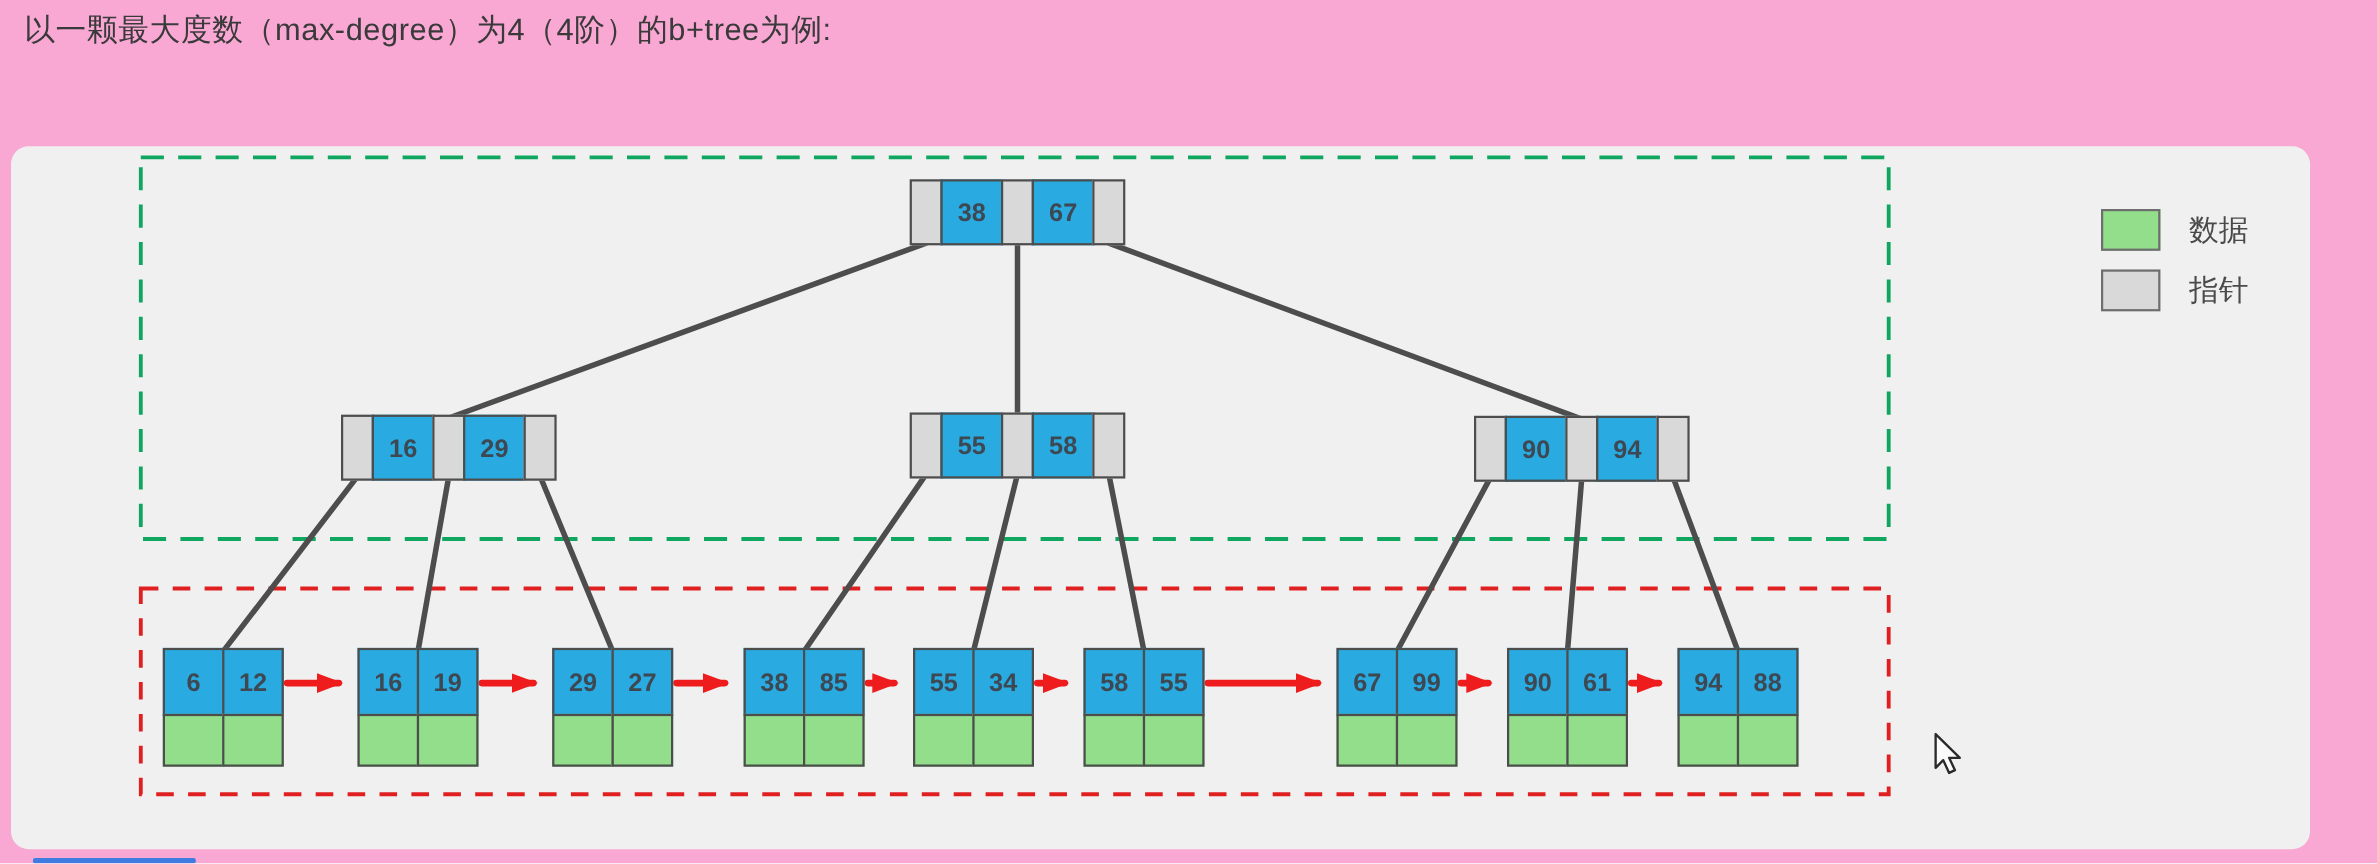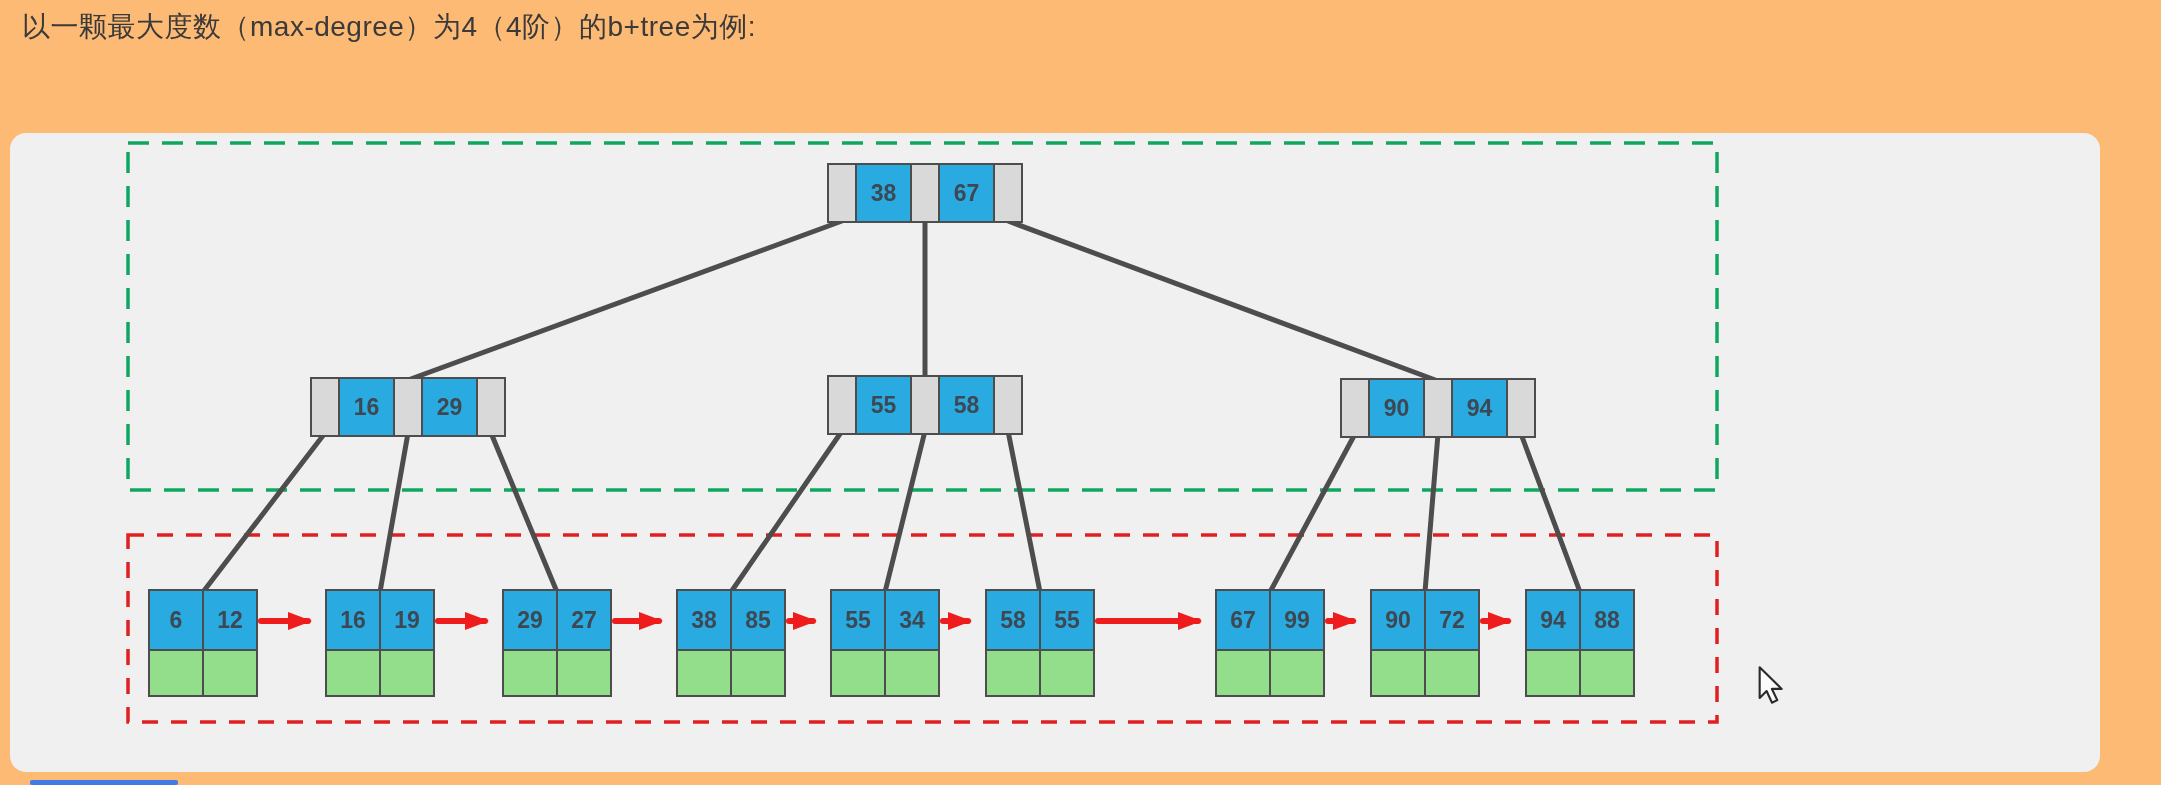--- a/index.html
+++ b/index.html
@@ -1,18 +1,18 @@
 <!DOCTYPE html>
 <html style="--key: #29abe2; --ptr: #d9d9d9; --data: #92de8b; --cell-border: #4d4d4d; --panel: #f0f0f0;"><head>
 <meta charset="utf-8">
 <style>
   html,body{margin:0;padding:0;background:#ffffff;}
   #stage{
     position:relative;width:2161px;height:785px;overflow:hidden;
-    font-family:"Liberation Sans","DejaVu Sans",sans-serif;background:#fdba74;
+    font-family:"Liberation Sans","DejaVu Sans",sans-serif;background:#f9a8d4;
   }
   #page-title{
     position:absolute;left:22px;top:8px;font-size:28px;color:#3a3a3a;letter-spacing:.5px;
   }
   #panel{
     position:absolute;left:10px;top:133px;width:2090px;height:639px;
     background:var(--panel,#f0f0f0);border-radius:16px;
   }
   #edges{position:absolute;left:0;top:0;z-index:1;}
   .node{position:absolute;display:flex;z-index:2;}
@@ -177,38 +177,48 @@
           <div class="cell key">99</div>
         </div>
         <div class="leaf-row">
           <div class="cell data"></div>
           <div class="cell data"></div>
         </div>
       </div>
       <div class="node leaf" style="left: 1370px; top: 589px;">
         <div class="leaf-row">
           <div class="cell key">90</div>
-          <div class="cell key">72</div>
+          <div class="cell key">61</div>
         </div>
         <div class="leaf-row">
           <div class="cell data"></div>
           <div class="cell data"></div>
         </div>
       </div>
       <div class="node leaf" style="left: 1525px; top: 589px;">
         <div class="leaf-row">
           <div class="cell key">94</div>
           <div class="cell key">88</div>
         </div>
         <div class="leaf-row">
           <div class="cell data"></div>
           <div class="cell data"></div>
         </div>
       </div>
     </div>
 
+  <div id="legend">
+    <div class="legend-row">
+      <div class="legend-swatch" style="background: rgb(146, 222, 139);"></div>
+      <div class="legend-label">数据</div>
+    </div>
+    <div class="legend-row">
+      <div class="legend-swatch" style="background: rgb(217, 217, 217);"></div>
+      <div class="legend-label">指针</div>
+    </div>
+  </div>
 
   <svg id="cursor" width="34" height="40" viewBox="0 0 22 30">
     <path d="M1,1 L1,24 L6.2,18.8 L10.2,27.5 L14.2,25.6 L10.2,17.2 L17.5,17.2 Z" fill="#fbfbfb" stroke="#2a2a2a" stroke-width="1.6" stroke-linejoin="round"></path>
   </svg>
 
   <div id="bottom-bar"></div>
 </div>
 
 </body></html>

